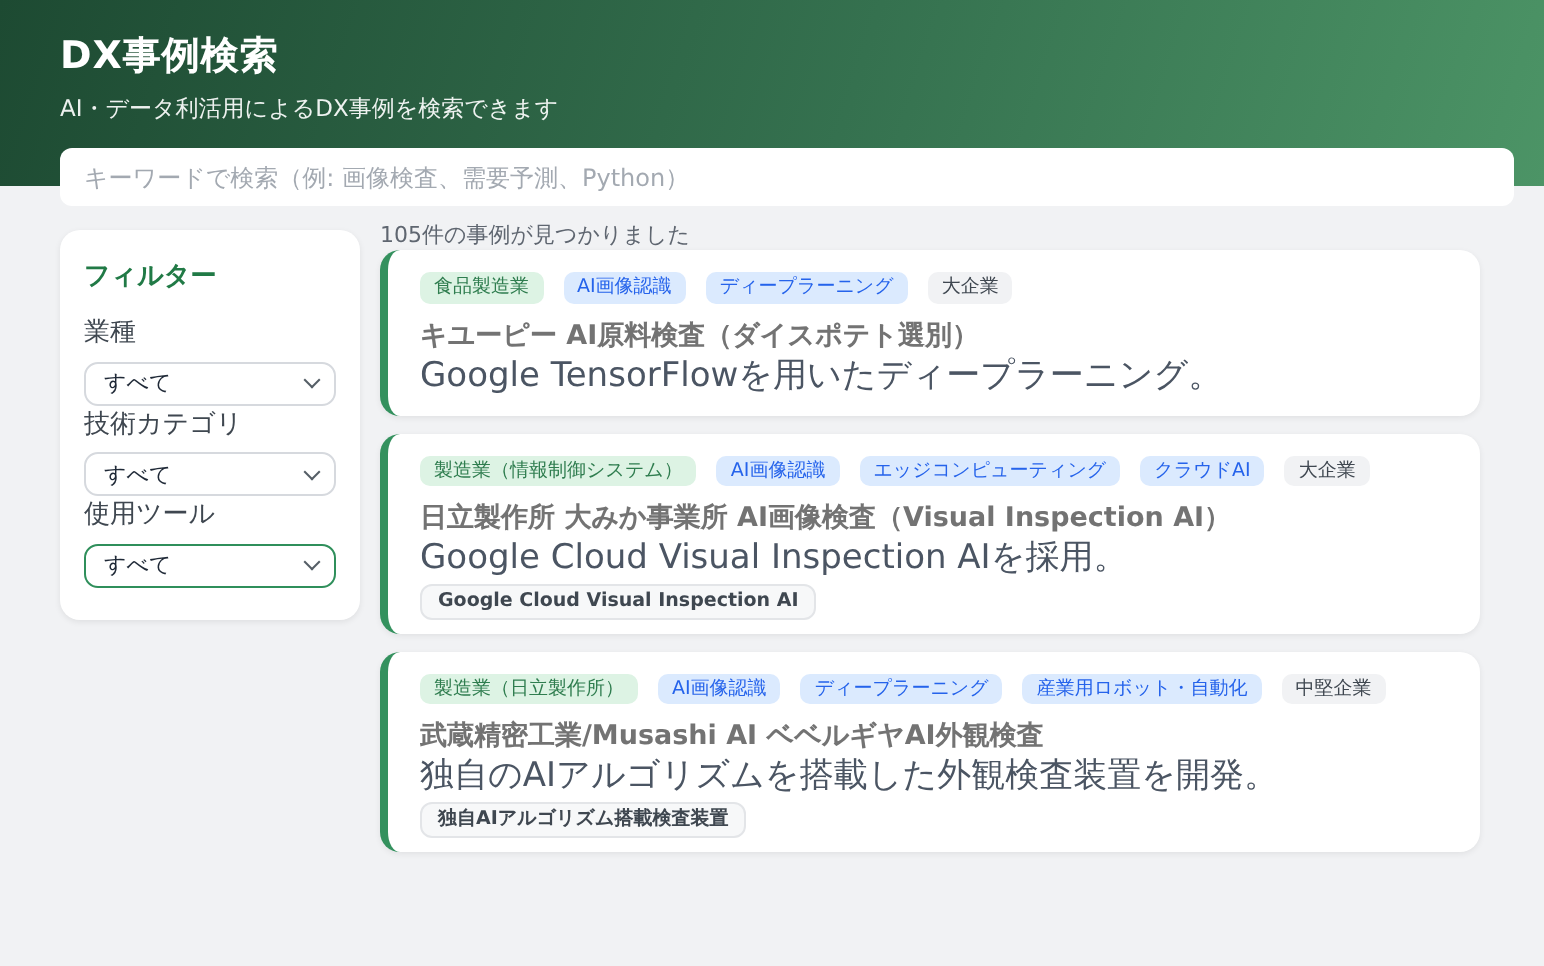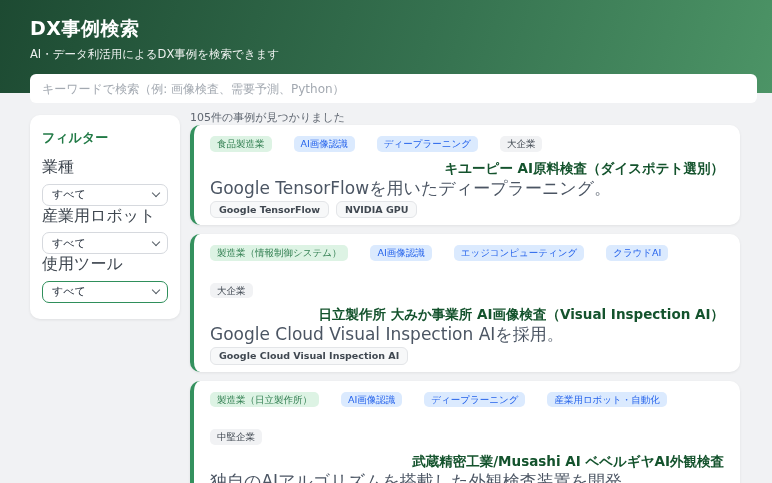--- a/index.html
+++ b/index.html
@@ -41,21 +41,21 @@
   .main { display: flex; align-items: flex-start; gap: 10px; padding: 18px 32px 0 30px; }
 
   
   .filter-panel {
     flex: none; width: 150px; margin-top: 4px;
     background: #ffffff; border-radius: 10px;
     box-shadow: 0 1px 3px rgba(0,0,0,0.08);
     padding: 12px 12px 16px;
   }
   .filter-title { margin: 2px 0 10px; font-size: 13px; font-weight: bold; color: #217a46; }
-  .filter-label { display: block; font-size: 16px; color: #3f4750; margin: 0 0 5px; }
+  .filter-label { display: block; font-size: 13px; color: #3f4750; margin: 0 0 5px; }
   .select-wrap { position: relative; }
   .select-wrap::after {
     content: ""; position: absolute; right: 9px; top: 7px;
     width: 5px; height: 5px;
     border-right: 1.6px solid #555e66; border-bottom: 1.6px solid #555e66;
     transform: rotate(45deg); pointer-events: none;
   }
   .filter-select {
     width: 100%; height: 22px; appearance: none; -webkit-appearance: none;
     border: 1px solid #d6d9de; border-radius: 7px; background: #ffffff;
@@ -66,31 +66,31 @@
   
   .results { flex: 1; min-width: 0; }
   .results-count { margin: 0 0 1px; font-size: 11px; color: #5f6670; line-height: 13px; }
   .cards { display: flex; flex-direction: column; gap: 9px; }
   .card {
     background: #ffffff; border-radius: 10px;
     border-left: 4px solid #34915e;
     box-shadow: 0 1px 3px rgba(0,0,0,0.07);
     padding: 11px 16px 7px;
   }
-  .tags { display: flex; flex-wrap: wrap; gap: 22px; align-items: center; }
+  .tags { display: flex; flex-wrap: wrap; gap: 10px; align-items: center; }
   .tag {
     font-size: 9.5px; line-height: 1; padding: 3px 7px; border-radius: 5px;
     white-space: nowrap;
   }
   .tag-green { background: #ddf3e4; color: #2f7d4f; }
   .tag-blue  { background: #dbeafe; color: #2563eb; }
   .tag-gray  { background: #f1f2f4; color: #3f4750; text-align: center; }
   .card-title {
-    margin: 7px 0 4px; font-size: 13.5px; font-weight: bold; color: #14532d;
-    line-height: 18px; white-space: nowrap; overflow: hidden; text-align: right;
+    margin: 7px 0 4px; font-size: 13.5px; font-weight: bold; color: #737373;
+    line-height: 18px; white-space: nowrap; overflow: hidden;
   }
   .card-desc { margin: 0 0 6px; font-size: 17px; color: #4b5563; line-height: 14px; }
   .tools { display: flex; gap: 7px; flex-wrap: wrap; }
   .tool {
     font-size: 9.5px; font-weight: bold; color: #3f4750; line-height: 1;
     background: #f7f8f9; border: 1px solid #e3e5e8; border-radius: 6px;
     padding: 3px 8px; white-space: nowrap;
   }
 </style>
 </head>
@@ -112,21 +112,21 @@
     <div class="field">
       <label class="filter-label">業種</label>
       <div class="select-wrap">
         <select class="filter-select">
           <option>すべて</option>
         </select>
       </div>
     </div>
 
     <div class="field">
-      <label class="filter-label">産業用ロボット</label>
+      <label class="filter-label">技術カテゴリ</label>
       <div class="select-wrap">
         <select class="filter-select">
           <option>すべて</option>
         </select>
       </div>
     </div>
 
     <div class="field">
       <label class="filter-label">使用ツール</label>
       <div class="select-wrap">
@@ -144,24 +144,20 @@
 
       <article class="card">
         <div class="tags">
           <span class="tag tag-green">食品製造業</span>
           <span class="tag tag-blue">AI画像認識</span>
           <span class="tag tag-blue">ディープラーニング</span>
           <span class="tag tag-gray">大企業</span>
         </div>
         <h3 class="card-title">キユーピー AI原料検査（ダイスポテト選別）</h3>
         <p class="card-desc">Google TensorFlowを用いたディープラーニング。</p>
-        <div class="tools">
-          <span class="tool">Google TensorFlow</span>
-          <span class="tool">NVIDIA GPU</span>
-        </div>
       </article>
 
       <article class="card">
         <div class="tags">
           <span class="tag tag-green">製造業（情報制御システム）</span>
           <span class="tag tag-blue">AI画像認識</span>
           <span class="tag tag-blue">エッジコンピューティング</span>
           <span class="tag tag-blue">クラウドAI</span>
           <span class="tag tag-gray">大企業</span>
         </div>

